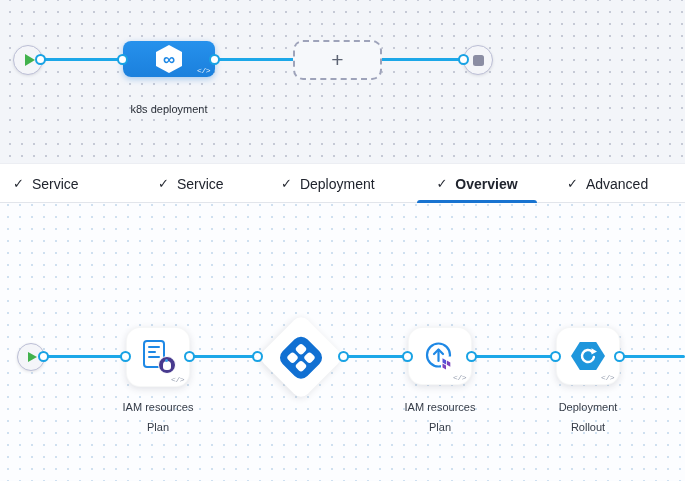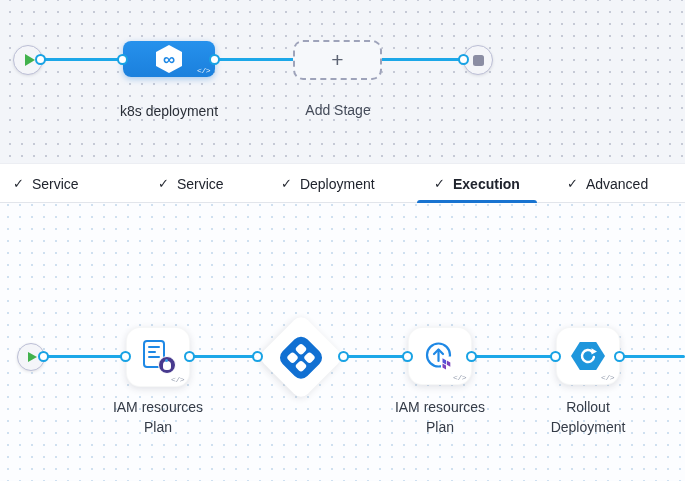--- a/index.html
+++ b/index.html
@@ -60,22 +60,22 @@
   .card .code-badge, .card-out { color:#98a0b0; }
 
   .add-stage {
     position:absolute; left:293px; top:40px; width:89px; height:40px;
     border:2px dashed #9ea3ba; border-radius:10px; background:#f6f8fb;
     display:flex; align-items:center; justify-content:center; z-index:5; cursor:pointer;
     color:#5d6474; font-size:21px; font-weight:400;
   }
 
   .node-label { position:absolute; text-align:center; z-index:4; }
-  .lbl-top { font-size:14px; color:#2a2f38; width:150px; }
-  .lbl-step { font-size:14px; color:#343b47; width:130px; line-height:20px; }
+  .lbl-top { font-size:11px; color:#2a2f38; width:150px; }
+  .lbl-step { font-size:11px; color:#343b47; width:130px; line-height:20px; }
 
   
   .tabbar {
     position:absolute; left:0; top:163px; width:685px; height:40px; background:#fff;
     border-top:1px solid #eceef3; border-bottom:1px solid #e2e5eb; z-index:8;
   }
   .tab {
     position:absolute; top:0; height:39px; display:flex; align-items:center; gap:8px;
     font-size:14px; color:#20242e; font-weight:500; cursor:pointer;
   }
@@ -158,39 +158,38 @@
     <div class="add-stage">
       <span>+</span>
     </div>
 
     <div class="ring" style="left:458px; top:54px;"></div>
     <div class="round-node" style="left:463px; top:45px; width:30px; height:30px;">
       <div class="stop-sq"></div>
     </div>
 
     <div class="node-label lbl-top" style="left:94px; top:103px;">k8s deployment</div>
-    <div class="node-label lbl-top" style="left:263px; top:102px; color:#444b59;">Add Stage</div>
   </div>
 
   <div class="tabbar">
     <div class="tab" style="left:13px;">
       <span class="chk">✓</span>
       <span>Service</span>
     </div>
     <div class="tab" style="left:158px;">
       <span class="chk">✓</span>
       <span>Service</span>
     </div>
     <div class="tab" style="left:281px;">
       <span class="chk">✓</span>
       <span>Deployment</span>
     </div>
     <div class="tab active" style="left:417px; width:120px; justify-content:center;">
       <span class="chk">✓</span>
-      <span>Execution</span>
+      <span>Overview</span>
     </div>
     <div class="tab" style="left:567px;">
       <span class="chk">✓</span>
       <span>Advanced</span>
     </div>
     <div class="tab-underline"></div>
   </div>
 
   <div class="canvas-bottom">
     <div class="pipe-line" style="left:31px; top:152px; width:654px;"></div>
@@ -257,18 +256,18 @@
 
     <div class="node-label lbl-step" style="left:93px; top:194px;">
       <div>IAM resources</div>
       <div>Plan</div>
     </div>
     <div class="node-label lbl-step" style="left:375px; top:194px;">
       <div>IAM resources</div>
       <div>Plan</div>
     </div>
     <div class="node-label lbl-step" style="left:523px; top:194px;">
+      <div>Deployment</div>
       <div>Rollout</div>
-      <div>Deployment</div>
     </div>
   </div>
 
 </div>
 
 </body></html>

